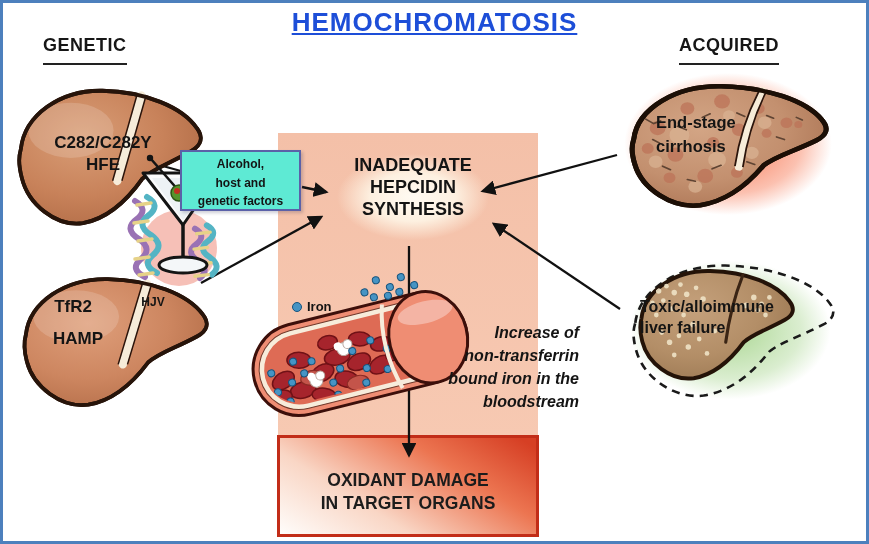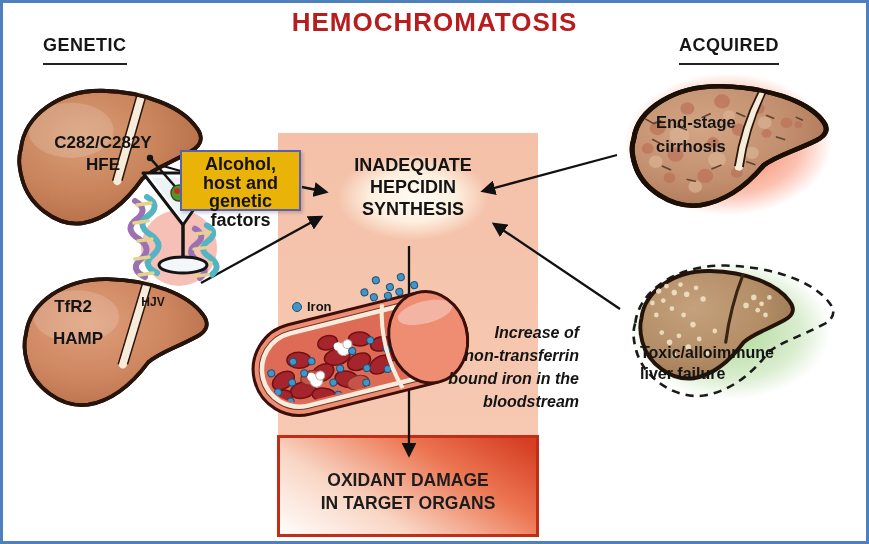--- a/index.html
+++ b/index.html
@@ -1,35 +1,35 @@
 <!DOCTYPE html>
 <html><head>
 <meta charset="utf-8">
 <style>
   html,body{margin:0;padding:0;background:#fff;font-family:"Liberation Sans",sans-serif;}
   .frame{position:relative;width:869px;height:544px;box-sizing:border-box;border:3px solid #4d80bd;background:#fff;overflow:hidden;}
   .abs{position:absolute;}
-  .title{left:0;top:4px;width:100%;text-align:center;font-size:26px;font-weight:bold;letter-spacing:1px;color:#b91c1c;}
+  .title{left:0;top:4px;width:100%;text-align:center;font-size:26px;font-weight:bold;letter-spacing:1px;color:#1d4ed8;text-decoration:underline;}
   .seclabel{font-size:18px;font-weight:bold;color:#161616;border-bottom:2.5px solid #222;padding-bottom:8px;letter-spacing:.5px;}
   .pinkcol{left:275px;top:130px;width:260px;height:305px;background:linear-gradient(#f4c0a8,#f7c9b2);}
   .hepglow{left:315px;top:140px;width:190px;height:108px;border-radius:50%;
     background:radial-gradient(closest-side,#fffaf2 0%,#fdf0e0 45%,rgba(250,215,190,0) 80%);}
   .heptext{left:315px;top:151px;width:190px;text-align:center;font-size:18px;font-weight:bold;line-height:22px;color:#141414;}
   .oxbox{left:274px;top:432px;width:262px;height:102px;box-sizing:border-box;border:3px solid #c22d18;
     background:linear-gradient(32deg,#fffdfb 0%,#f9d6c5 32%,#ec7551 68%,#d63f24 96%);}
   .oxtext{left:274px;top:466px;width:262px;text-align:center;font-size:17.5px;font-weight:bold;line-height:23px;color:#1c1c1c;}
-  .cofactor{left:177px;top:147px;width:121px;height:61px;box-sizing:border-box;border:2.5px solid #5b61a8;background:#eab308;
-    text-align:center;font-size:18px;font-weight:bold;line-height:18.5px;color:#141414;padding-top:3px;box-shadow:2px 2px 3px rgba(60,60,90,.25);}
+  .cofactor{left:177px;top:147px;width:121px;height:61px;box-sizing:border-box;border:2.5px solid #5b61a8;background:#5eead4;
+    text-align:center;font-size:12px;font-weight:bold;line-height:18.5px;color:#141414;padding-top:3px;box-shadow:2px 2px 3px rgba(60,60,90,.25);}
   .liverlabel{font-weight:bold;color:#141414;}
   .c1{left:20px;top:109px;width:160px;text-align:center;font-size:17px;line-height:22px;margin-top:20px;}
   .tfr2{left:25px;top:294px;width:64px;text-align:right;font-size:17px;}
   .hjv{left:120px;top:292px;width:60px;text-align:center;font-size:12px;}
   .hamp{left:36px;top:326px;width:78px;text-align:center;font-size:17px;}
   .cirlbl{left:653px;top:107px;width:140px;font-size:16.5px;line-height:24px;}
-  .toxlbl{left:637px;top:293px;width:180px;font-size:16px;line-height:21px;margin-top:46px;}
+  .toxlbl{left:637px;top:293px;width:180px;font-size:16px;line-height:21px;}
   .cirglow{left:592px;top:50px;width:266px;height:182px;background:radial-gradient(closest-side,rgba(246,92,48,.85),rgba(246,92,48,.38) 55%,rgba(246,92,48,0) 78%);}
   .toxglow{left:598px;top:238px;width:258px;height:178px;background:radial-gradient(closest-side,rgba(150,205,120,.8),rgba(150,205,120,.35) 55%,rgba(150,205,120,0) 78%);}
   .ironlegend{left:289px;top:296px;font-size:13px;font-weight:bold;color:#141414;}
   .irondot{display:inline-block;width:8px;height:8px;border-radius:50%;background:#4694c4;border:1px solid #16547e;vertical-align:middle;margin-right:5px;margin-bottom:2px;}
   .increase{left:408px;top:318px;width:168px;text-align:right;font-size:16px;font-weight:bold;font-style:italic;line-height:23px;color:#141414;}
   svg{display:block;}
 </style>
 </head>
 <body>
 

